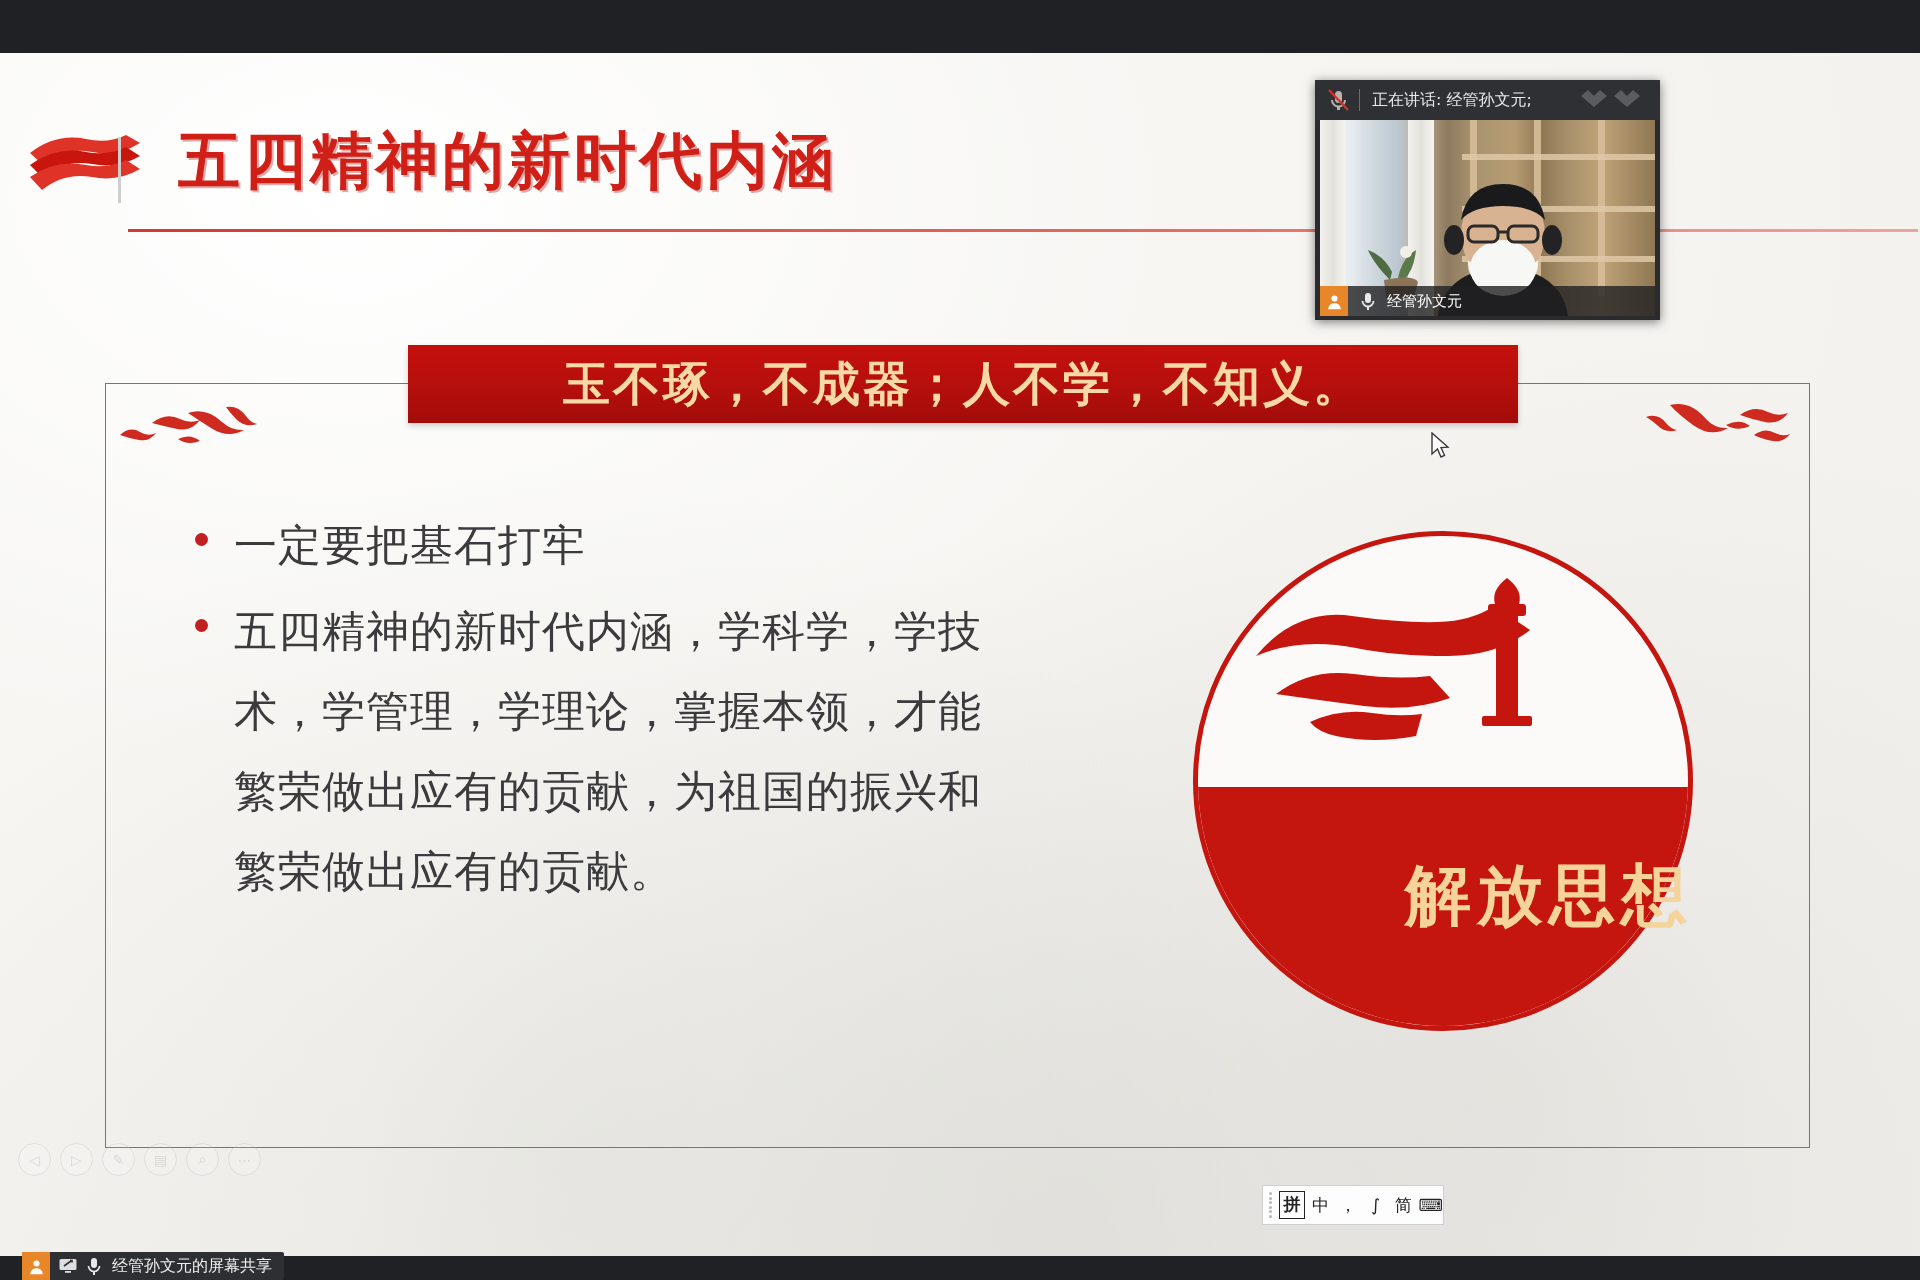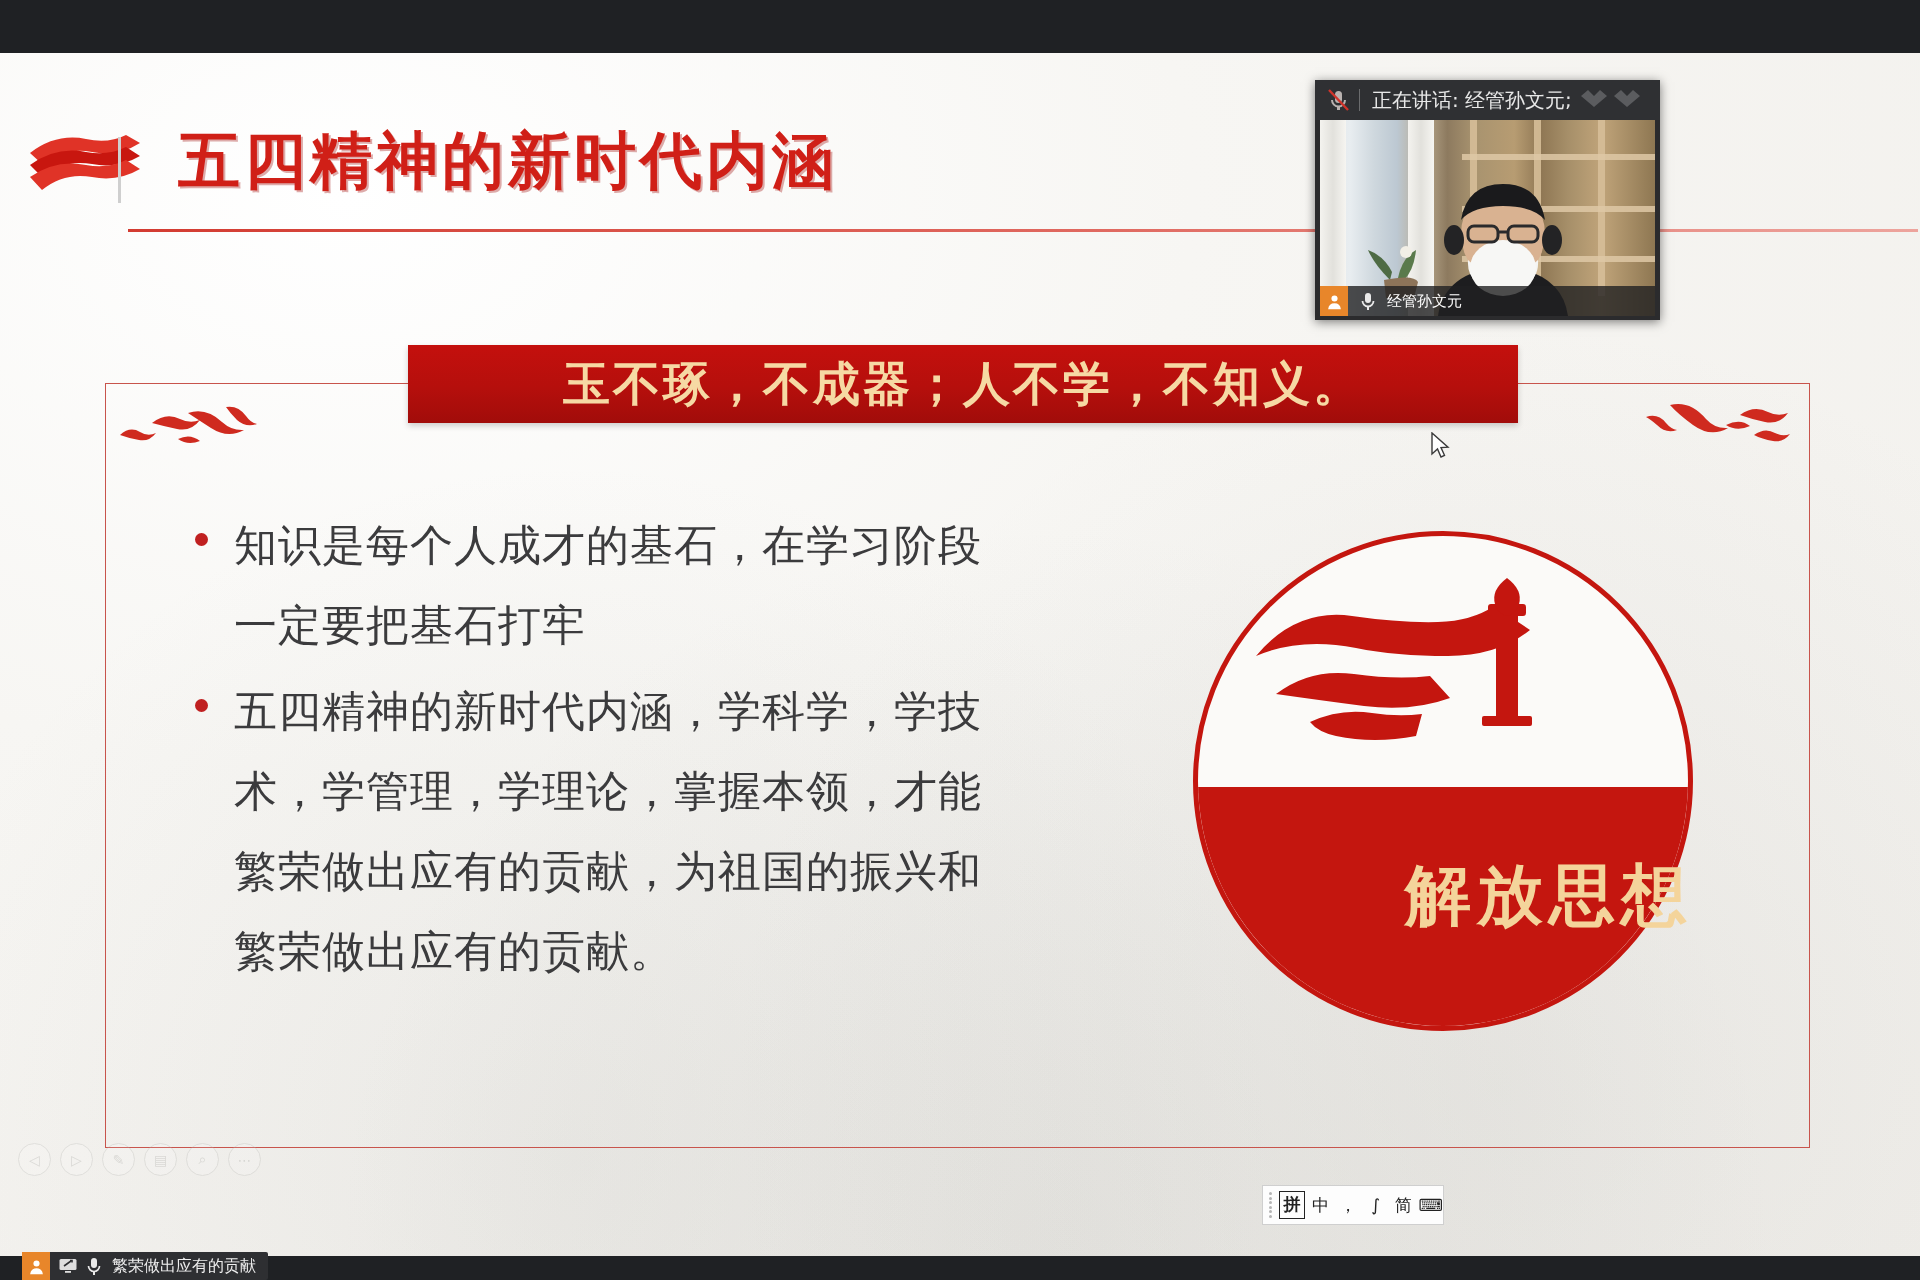--- a/index.html
+++ b/index.html
@@ -115,21 +115,21 @@
     position:absolute; left:1315px; top:80px; width:345px; height:240px;
     background:#2b2b2d; z-index:30; box-shadow:0 2px 10px rgba(0,0,0,.5);
   }
   #video-header{
     position:relative; height:40px; background:#2f3033;
     display:flex; align-items:center; padding-left:10px;
   }
   #vh-mic{ width:26px; height:26px; flex:0 0 auto; }
   #vh-div{ width:1px; height:22px; background:#6b6c6e; margin:0 12px 0 8px; }
   #vh-label{
-    color:#e8e8e8; font-size:20px; white-space:nowrap; overflow:hidden;
+    color:#e8e8e8; font-size:16px; white-space:nowrap; overflow:hidden;
     font-family:"DejaVu Sans","Liberation Sans",sans-serif;
   }
   #vh-collapse{ position:absolute; right:18px; top:7px; width:62px; height:26px; }
 
   #video-tile{
     position:absolute; left:5px; top:40px; width:335px; height:196px;
     overflow:hidden; background:#111;
   }
   
   #vt-bg{ position:absolute; inset:0;
@@ -228,21 +228,20 @@
     </div>
 
     <div id="quote-banner">
       <div id="quote-text">玉不琢，不成器；人不学，不知义。</div>
     </div>
 
     <div id="body-col">
       <div class="bullet-row">
         <span class="bullet-dot"></span>
         <div class="bullet-text">
-          <div>知识是每个人成才的基石，在学习阶段</div>
           <div>一定要把基石打牢</div>
         </div>
       </div>
       <div class="bullet-row">
         <span class="bullet-dot"></span>
         <div class="bullet-text">
           <div>五四精神的新时代内涵，学科学，学技</div>
           <div>术，学管理，学理论，掌握本领，才能</div>
           <div>繁荣做出应有的贡献，为祖国的振兴和</div>
           <div>繁荣做出应有的贡献。</div>
@@ -371,20 +370,20 @@
       <rect x="1.5" y="3" width="17" height="11" rx="1.5" fill="#dedede"></rect>
       <rect x="7" y="15" width="6" height="1.8" fill="#dedede"></rect>
       <path d="M6 10 L13 5" stroke="#2e2f32" stroke-width="1.6"></path>
       <path d="M12 4.5 l2 0 l0 2" stroke="#2e2f32" stroke-width="1.6" fill="none"></path>
     </svg>
     <svg id="sc-mic" viewBox="0 0 18 20">
       <rect x="6" y="2" width="6" height="10" rx="3" fill="#e9e9e9"></rect>
       <path d="M3.5 10 a5.5 5.5 0 0 0 11 0" fill="none" stroke="#e9e9e9" stroke-width="1.7"></path>
       <rect x="8" y="15" width="2" height="4" fill="#e9e9e9"></rect>
     </svg>
-    <div id="sc-text">繁荣做出应有的贡献</div>
+    <div id="sc-text">经管孙文元的屏幕共享</div>
   </div>
 
   <svg id="cursor" viewBox="0 0 22 30">
     <path d="M2 1 L2 22 L7.5 17 L11 25 L14.5 23.3 L11 15.6 L18 15.2 Z" fill="#fff" stroke="#3a3a3a" stroke-width="1.4"></path>
   </svg>
 
 </div>
 
 </body></html>

